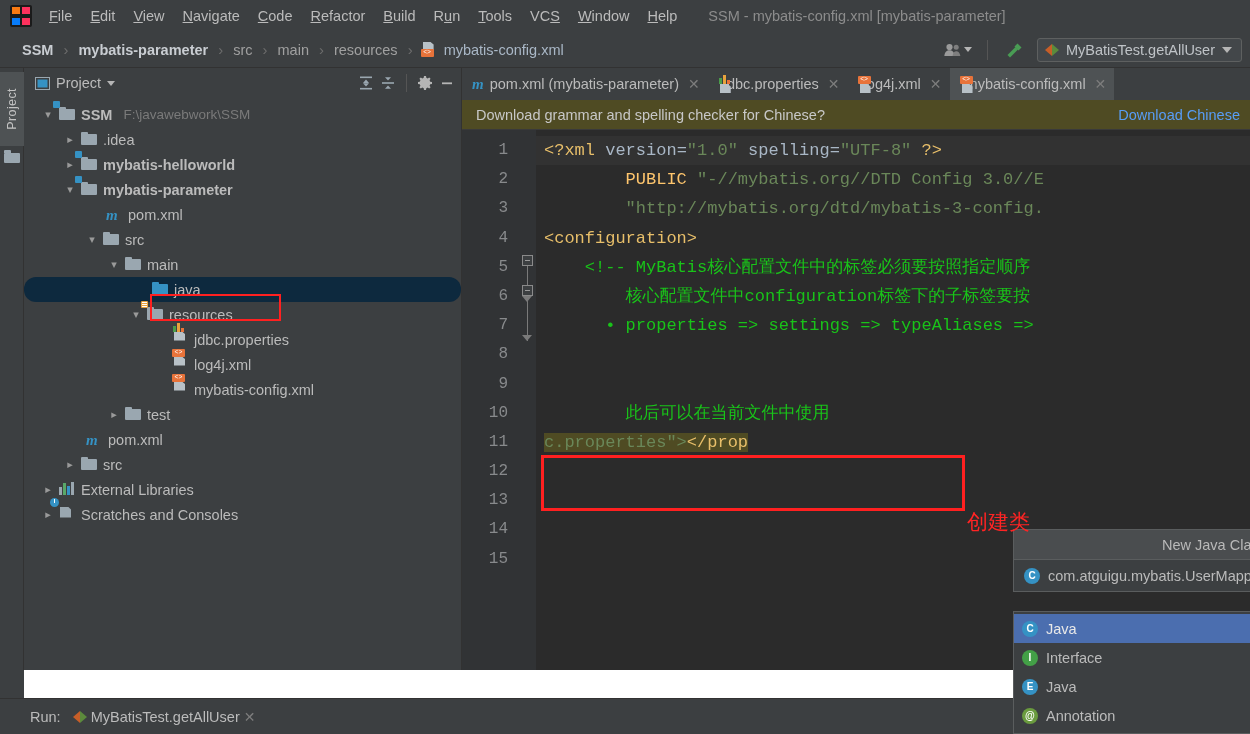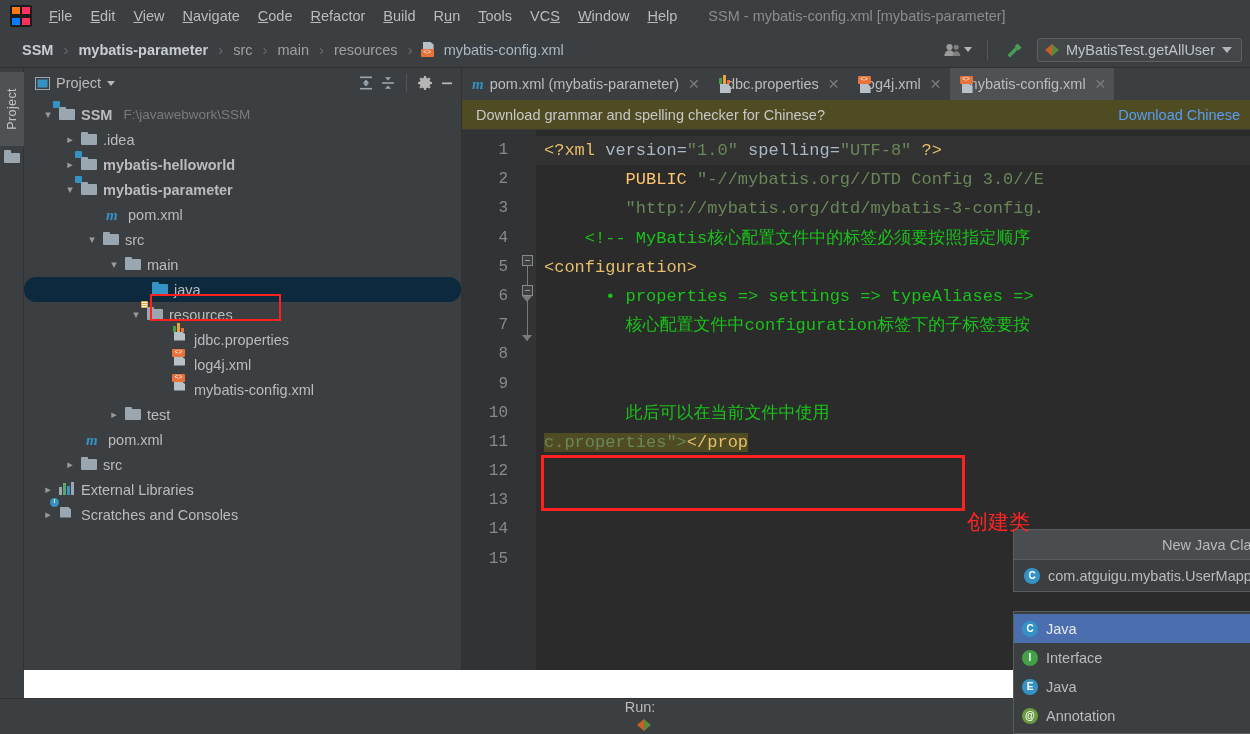--- a/index.html
+++ b/index.html
@@ -209,21 +209,21 @@
   }
   .redboxA { position:absolute; left:541px; top:455px; width:424px; height:56px; border:3px solid #ff2020; z-index:33; pointer-events:none;}
 
   
   .hscroll { position:absolute; left:551px; bottom:2px; height:9px; width:400px; background:#4a4a4a; border-radius:4px; z-index:20;}
 
   
   .runbar {
     position:absolute; left:0; right:0; bottom:0; height:36px; background:#3c3f41;
     display:flex; align-items:center; gap:4px; padding-left:30px;
-    border-top:1px solid #323232; color:#bbbbbb; font-size:14.5px;flex-direction:column;
+    border-top:1px solid #323232; color:#bbbbbb; font-size:14.5px;
   }
   .runbar .x { color:#7d7d7d; font-size:14px; }
   .run-tri-l { width:0;height:0;border-top:6px solid transparent;border-bottom:6px solid transparent;border-right:7px solid #c75e28; }
   .run-tri-r { width:0;height:0;border-top:6px solid transparent;border-bottom:6px solid transparent;border-left:7px solid #5c8a3c; }
   .runicon { display:flex; align-items:center; }
 
   .bottomleftstub { position:absolute; left:0; bottom:36px; width:24px; height:28px; background:#3c3f41;}
 </style>
 </head>
 <body>
@@ -518,24 +518,24 @@
           <div class="fstem" style="left:7px; top:136px; height:75px;"></div>
           <div class="fmark" style="left:2px; top:155px;"></div>
           <div class="ftri" style="left:2px; top:166px;"></div>
           <div class="ftri" style="left:2px; top:205px;"></div>
         </div>
 
         <div class="code">
           <div class="cline hl"><span class="tk-orange">&lt;?xml </span><span class="tk-grey">version=</span><span class="tk-green">"1.0"</span><span class="tk-grey"> spelling=</span><span class="tk-green">"UTF-8"</span><span class="tk-orange"> ?&gt;</span></div>
           <div class="cline"><span class="tk-yellow">        PUBLIC </span><span class="tk-green">"-//mybatis.org//DTD Config 3.0//E</span></div>
           <div class="cline"><span class="tk-green">        "http://mybatis.org/dtd/mybatis-3-config.</span></div>
+          <div class="cline"><span class="tk-orange">&lt;configuration&gt;</span></div>
           <div class="cline"><span class="tk-cg">    &lt;!-- MyBatis核心配置文件中的标签必须要按照指定顺序</span></div>
-          <div class="cline"><span class="tk-orange">&lt;configuration&gt;</span></div>
+          <div class="cline"><span class="tk-cg">        核心配置文件中configuration标签下的子标签要按</span></div>
           <div class="cline"><span class="tk-cg">      • properties =&gt; settings =&gt; typeAliases =&gt;</span></div>
-          <div class="cline"><span class="tk-cg">        核心配置文件中configuration标签下的子标签要按</span></div>
           <div class="cline"><span class="tk-cg"> </span></div>
           <div class="cline"><span class="tk-cg"> </span></div>
           <div class="cline"><span class="tk-cg">        此后可以在当前文件中使用</span></div>
           <div class="cline"><span class="hl-bg"><span class="tk-green">c.properties"&gt;</span><span class="tk-orange">&lt;/prop</span></span></div>
           <div class="cline"><span class="tk-grey"> </span></div>
         </div>
       </div>
 
       <div class="popupA">
         <div class="hd">New Java Class</div>

